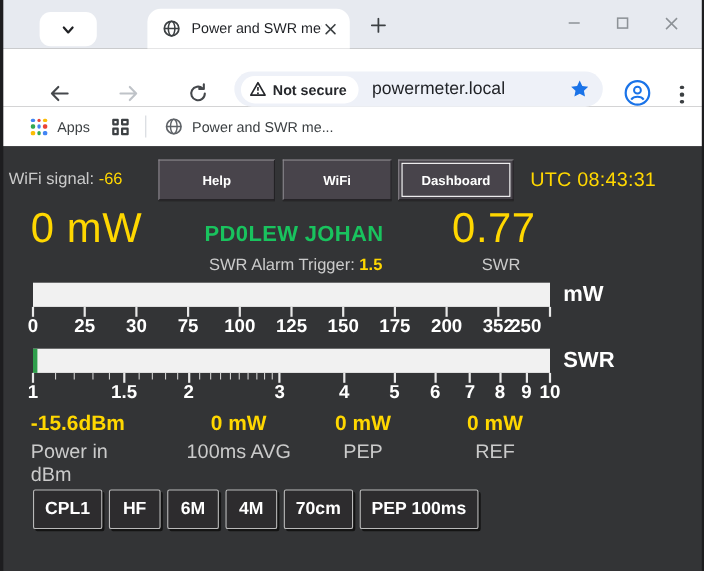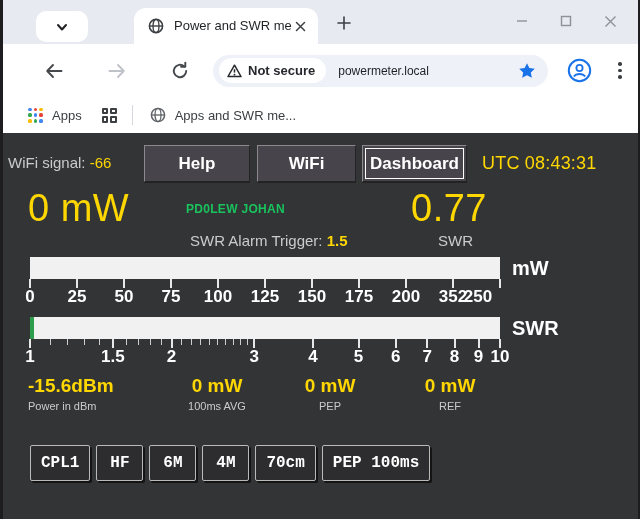--- a/index.html
+++ b/index.html
@@ -15,28 +15,28 @@
   .tab-search-btn { position:absolute; left:36px; top:11px; width:52px; height:31px; background:#fff; border-radius:10px; display:flex; align-items:center; justify-content:center; cursor:pointer; }
   .tab { position:absolute; left:134px; top:8px; width:184px; height:36px; background:#fff; border-radius:12px 12px 0 0; }
   .tab-favicon { position:absolute; left:14px; top:10px; width:16px; height:16px; }
   .tab-title { position:absolute; left:40px; top:10px; width:118px; font-size:13px; color:#1f2125; white-space:nowrap; overflow:hidden; }
   .tab-close { position:absolute; left:158px; top:10px; width:16px; height:16px; display:flex; align-items:center; justify-content:center; border-radius:50%; cursor:pointer; }
   .newtab-btn { position:absolute; left:330px; top:9px; width:28px; height:28px; display:flex; align-items:center; justify-content:center; border-radius:50%; cursor:pointer; }
   .wincontrols { position:absolute; top:5px; right:8px; height:32px; display:flex; }
   .winbtn { width:44px; height:32px; display:flex; align-items:center; justify-content:center; }
 
   
-  .toolbar { position:absolute; left:0; top:44px; width:640px; height:53px; background:#fff; display:flex; align-items:center; }
+  .toolbar { position:absolute; left:0; top:44px; width:640px; height:53px; background:#fff; display:flex; align-items:flex-end; }
   .navicon { width:24px; height:24px; margin-left:0; display:flex; align-items:center; justify-content:center; flex:0 0 auto; }
   .navicon.first { margin-left:42px; }
   .navicon + .navicon { margin-left:39px; }
   .omnibox { margin-left:21px; width:335px; height:32px; background:#eef1f8; border-radius:16px; display:flex; align-items:center; padding:0 12px 0 6px; flex:0 0 auto; }
   .sec-chip { background:#fff; border-radius:13px; height:25px; display:flex; align-items:center; gap:6px; padding:0 11px 0 8px; }
   .sec-chip span { font-size:13px; font-weight:700; color:#26282c; }
-  .url-text { margin-left:12px; font-size:12px; color:#1f2125; }
+  .url-text { margin-left:12px; font-size:16px; color:#1f2125; }
   .star-box { margin-left:auto; width:18px; height:18px; }
   .avatar-box { margin-left:19px; width:25px; height:25px; flex:0 0 auto; }
   .menu-dots { margin-left:19px; width:18px; height:22px; display:flex; flex-direction:column; align-items:center; justify-content:center; gap:3px; flex:0 0 auto; }
   .menu-dots i { width:3.5px; height:3.5px; background:#3c4043; border-radius:50%; }
 
   
   .bookmarks { position:absolute; left:0; top:97px; width:640px; height:36px; background:#fff; display:flex; align-items:center; }
   .apps-grid { margin-left:28px; width:15px; height:15px; display:grid; grid-template-columns:repeat(3,1fr); gap:2px; }
   .apps-grid i { border-radius:1.5px; }
   .bm-label { margin-left:9px; font-size:13px; color:#3c4043; }
@@ -47,57 +47,57 @@
 
   
   .page { position:absolute; left:0; top:133px; width:640px; height:386px; background:#333436; color:#fff; }
   .abs { position:absolute; }
   .gray-lab { color:#cbcbcb; }
   .yellow { color:#ffd700; }
 
   .wifi-row { left:8px; top:21px; font-size:15px; }
   .utc { left:482px; top:20px; font-size:18px; letter-spacing:.2px; }
 
-  .navbtn { position:absolute; top:12px; height:37px; background:#48444b; border-style:solid; border-width:1px; border-color:#8b888e #232225 #232225 #8b888e; color:#fff; font-size:17px; font-weight:700; font-family:inherit; cursor:pointer; box-shadow:0 1px 0 #222; }
+  .navbtn { position:absolute; top:12px; height:37px; background:#48444b; border-style:solid; border-width:1px; border-color:#8b888e #232225 #232225 #8b888e; color:#fff; font-size:12px; font-weight:700; font-family:inherit; cursor:pointer; box-shadow:0 1px 0 #222; }
   .navbtn-help { left:144px; width:106px; }
   .navbtn-wifi { left:257px; width:99px; }
   .navbtn-dash { left:362px; width:105px; }
   .navbtn-dash::before { content:""; position:absolute; inset:2px; border:1px solid #fff; pointer-events:none; }
 
   .bigval { font-size:38px; font-weight:400; letter-spacing:.5px; }
   .power-big { left:28px; top:54px; }
   .swr-big { left:411px; top:54px; }
-  .callsign { left:186px; top:69px; font-size:12px; font-weight:700; color:#19c35e; letter-spacing:.3px; }
+  .callsign { left:186px; top:69px; font-size:20px; font-weight:700; color:#19c35e; letter-spacing:.3px; }
   .alarm-row { left:190px; top:99px; font-size:15px; }
   .alarm-val { font-weight:700; }
   .swr-caption { left:438px; top:99px; font-size:15px; }
 
   .gauge { position:absolute; left:30px; width:470px; height:50px; }
   .gauge-power { top:124px; }
   .gauge-swr { top:184px; }
   .gauge .bar { position:absolute; left:0; top:0; width:470px; height:22px; background:#f1f1f1; }
   .gauge .fill { position:absolute; left:0; top:0; height:22px; background:#2f9e4c; }
   .gauge .tick { position:absolute; top:22px; background:#e8e8e8; }
   .gauge .tick.major { width:2px; height:9px; }
   .gauge .tick.minor { width:1px; height:6px; background:#cfcfcf; }
   .gauge .ticklab { position:absolute; top:30px; transform:translateX(-50%); font-size:17px; font-weight:700; color:#fff; white-space:nowrap; }
   .unit-lab { left:512px; font-size:20px; font-weight:700; color:#fff; }
   .unit-mw { top:124px; }
   .unit-swr { top:184px; }
 
   .stats { left:0; top:242px; width:640px; height:40px;padding-left:17px; }
   .stat { position:absolute; top:0; width:120px; text-align:center; }
   .stat .sv { display:block; font-size:19px; font-weight:700; color:#ffd700; }
-  .stat .sl { display:block; margin-top:3px; font-size:11px; color:#cbcbcb; }
+  .stat .sl { display:block; margin-top:3px; font-size:18px; color:#cbcbcb; }
   .stat-0 { left:24px; width:112px; text-align:left; padding-left:4px; }
   .stat-1 { left:160px; width:114px; }
   .stat-2 { left:273px; width:114px; }
   .stat-3 { left:393px; width:114px; }
 
-  .bandrow { position:absolute; left:30px; top:312px; display:flex; gap:6px;font-family:Liberation Mono, monospace; }
+  .bandrow { position:absolute; left:30px; top:312px; display:flex; gap:6px; }
   .bandbtn { min-width:47px; height:36px; padding:0 10px; background:#2d2c2e; border:1px solid #b9b9b9; border-radius:2px; box-shadow:2px 2px 0 #141414; color:#fff; font-size:16px; font-weight:700; font-family:inherit; display:flex; align-items:center; justify-content:center; cursor:pointer; }
 
   svg { display:block; }
 </style>
 </head>
 <body>
 
 <div class="window">
 
   <div class="tabstrip">
@@ -208,21 +208,21 @@
         <i></i>
         <i></i>
         <i></i>
       </div>
     <div class="bm-divider"></div>
     <svg class="bm-globe" viewBox="0 0 16 16">
       <circle cx="8" cy="8" r="6.6" fill="none" stroke="#5f6368" stroke-width="1.5"></circle>
       <line x1="1.4" y1="8" x2="14.6" y2="8" stroke="#5f6368" stroke-width="1.3"></line>
       <ellipse cx="8" cy="8" rx="3" ry="6.6" fill="none" stroke="#5f6368" stroke-width="1.3"></ellipse>
     </svg>
-    <span class="bm-label">Apps and SWR me...</span>
+    <span class="bm-label">Power and SWR me...</span>
   </div>
 
   <div class="page">
 
     <div class="abs wifi-row">
       <span class="gray-lab">WiFi signal:</span>
       <span class="yellow">-66</span>
     </div>
 
     <button class="navbtn navbtn-help">Help</button>
@@ -243,21 +243,21 @@
 
     <div class="gauge gauge-power" id="gauge-power">
       <div class="bar">
           <div class="fill" style="width: 0px;"></div>
         </div>
     <div class="tick major" style="left: -1px;"></div>
         <div class="ticklab" style="left: 0px;">0</div>
         <div class="tick major" style="left: 46px;"></div>
         <div class="ticklab" style="left: 47px;">25</div>
         <div class="tick major" style="left: 93px;"></div>
-        <div class="ticklab" style="left: 94px;">50</div>
+        <div class="ticklab" style="left: 94px;">30</div>
         <div class="tick major" style="left: 140px;"></div>
         <div class="ticklab" style="left: 141px;">75</div>
         <div class="tick major" style="left: 187px;"></div>
         <div class="ticklab" style="left: 188px;">100</div>
         <div class="tick major" style="left: 234px;"></div>
         <div class="ticklab" style="left: 235px;">125</div>
         <div class="tick major" style="left: 281px;"></div>
         <div class="ticklab" style="left: 282px;">150</div>
         <div class="tick major" style="left: 328px;"></div>
         <div class="ticklab" style="left: 329px;">175</div>

